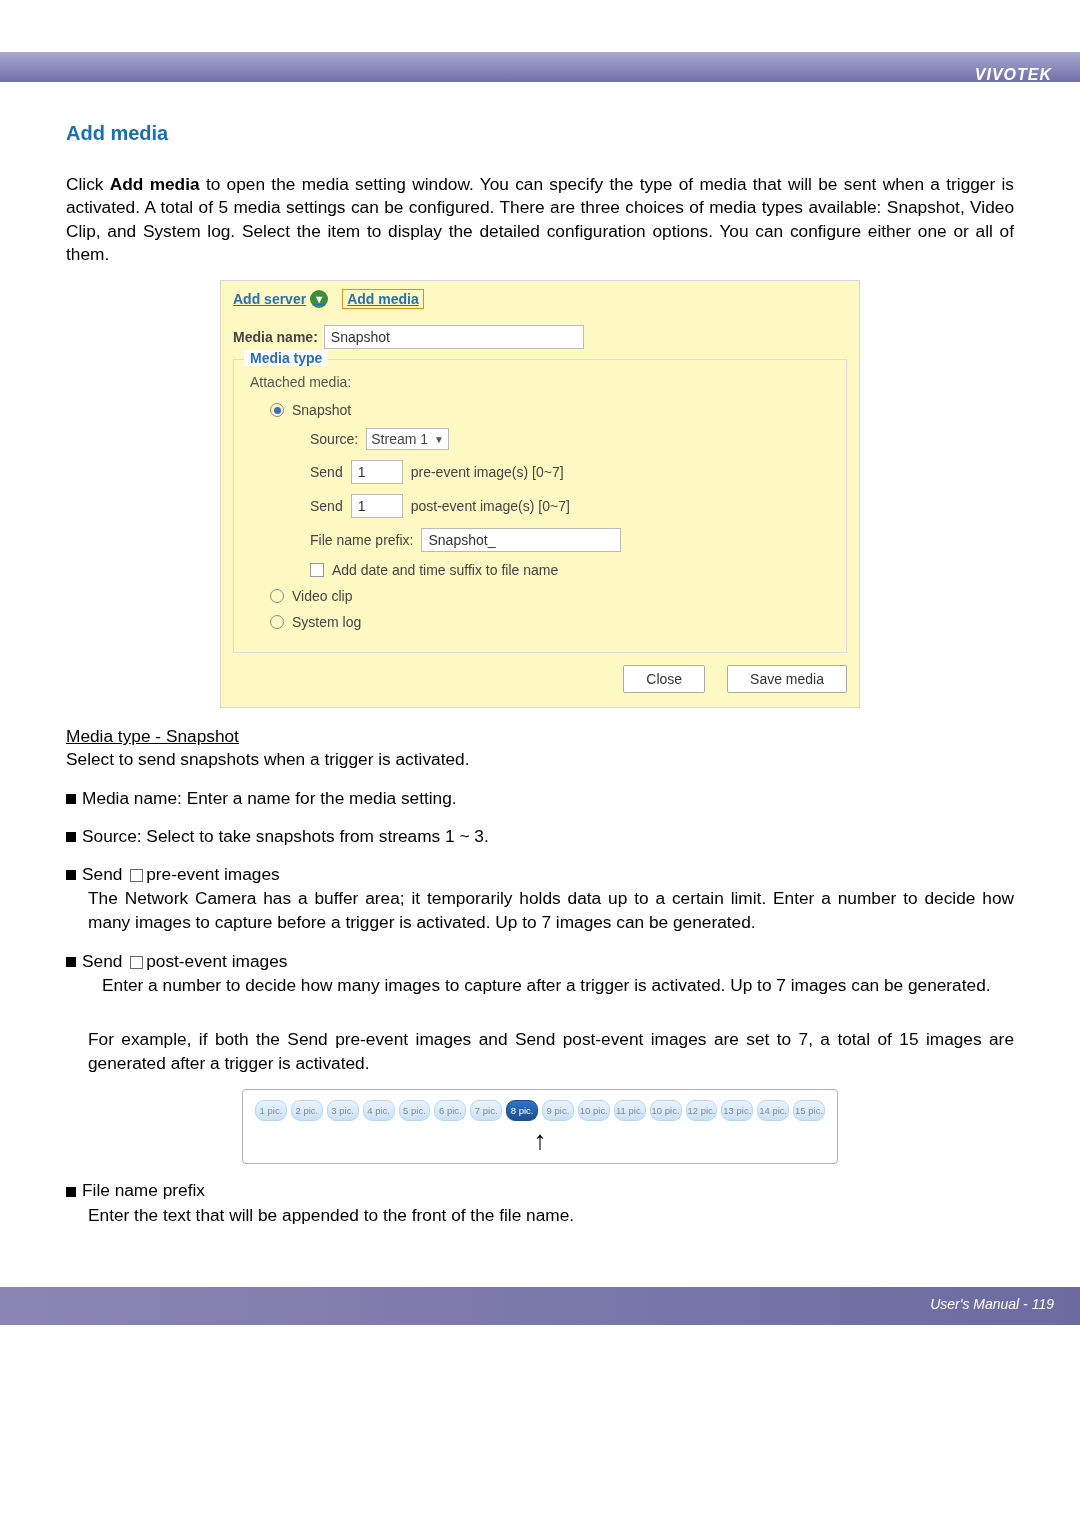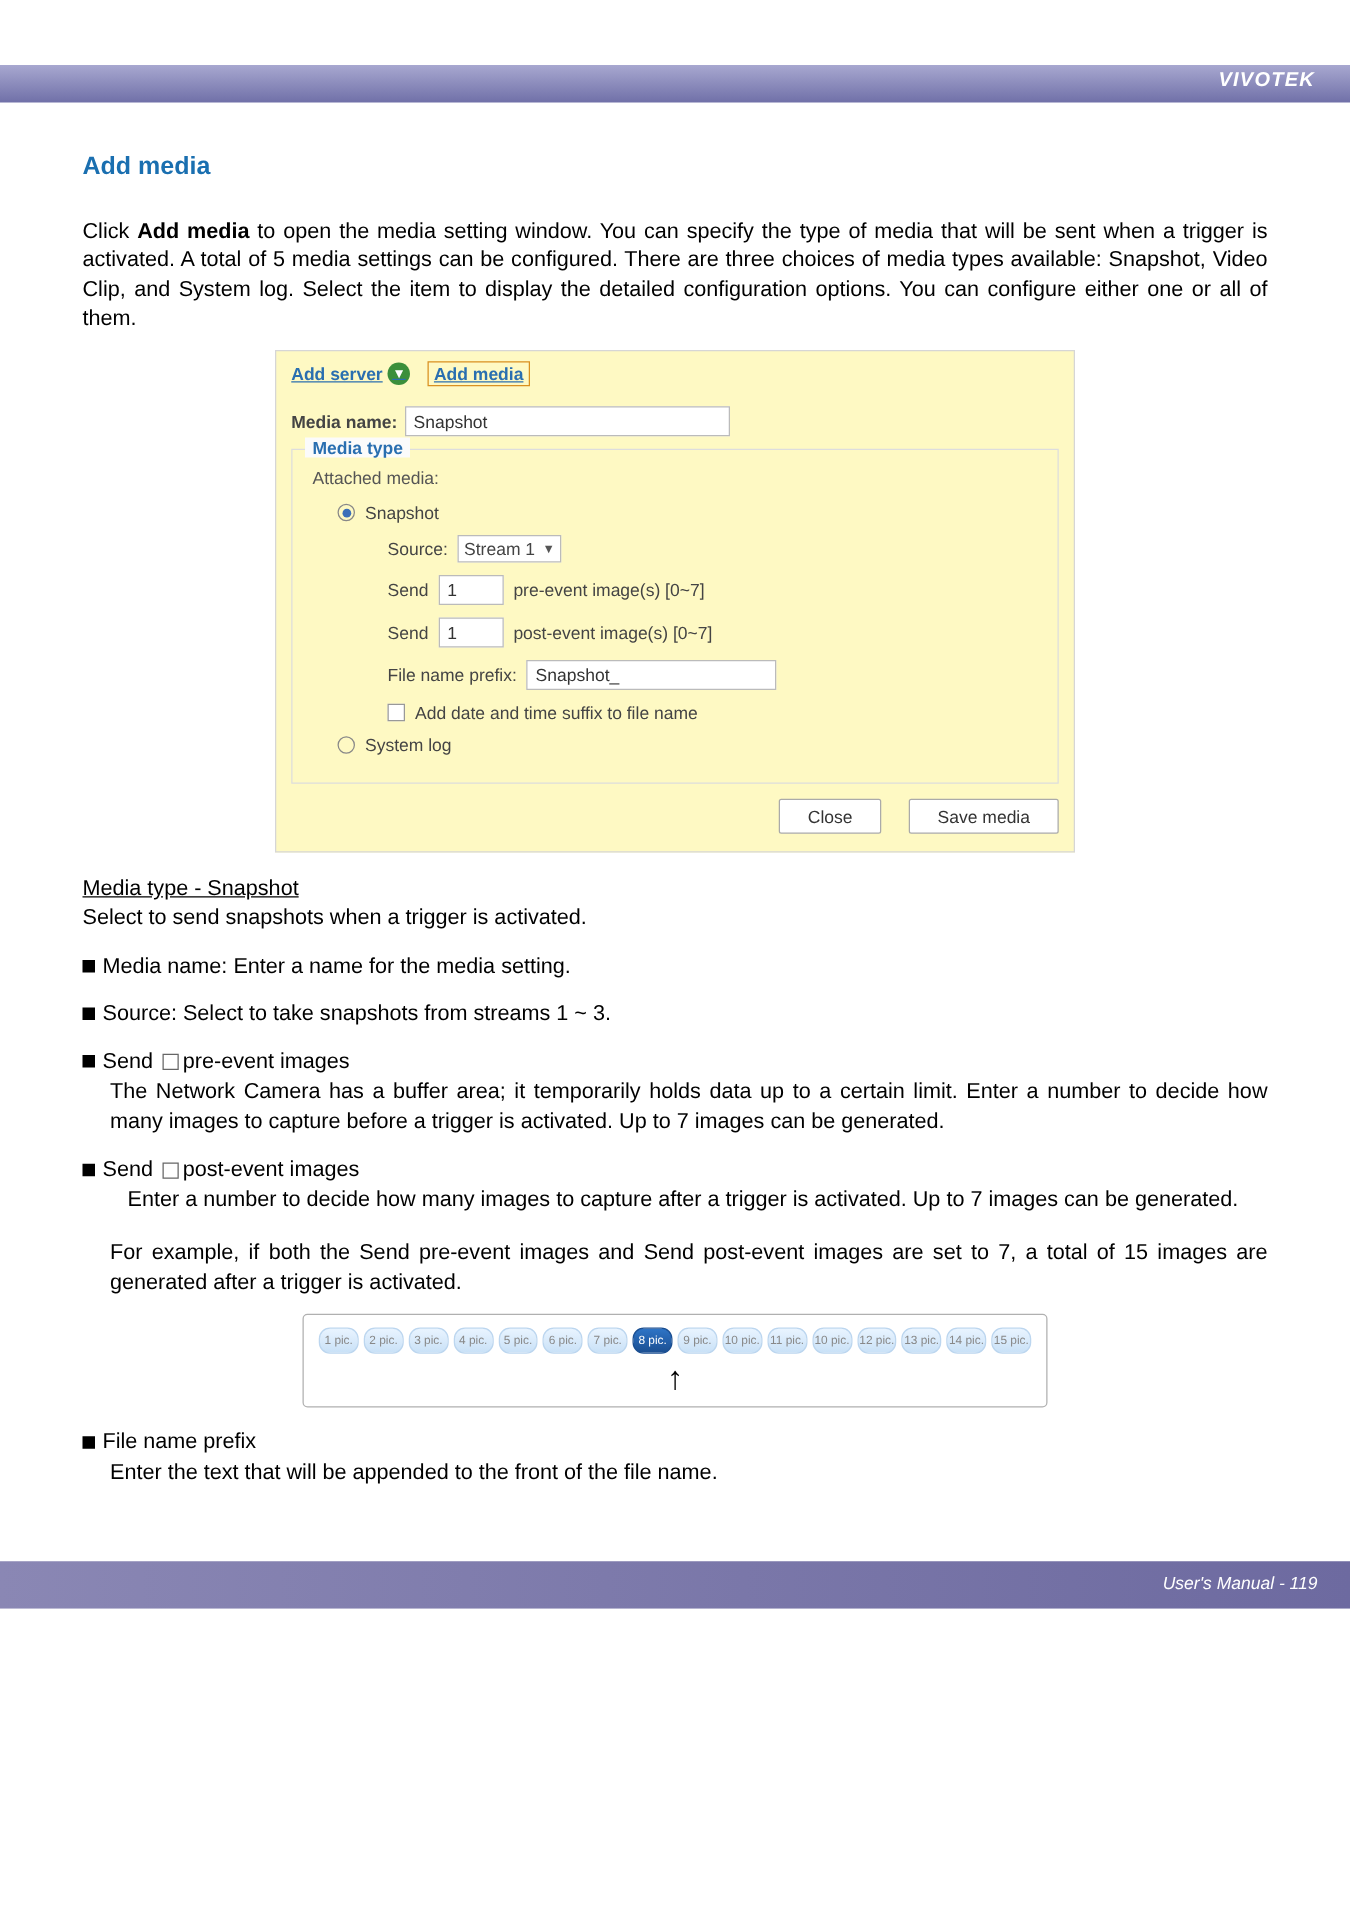--- a/index.html
+++ b/index.html
@@ -15,21 +15,21 @@
     background: #fff;
   }
   .brand-bar {
     height: 30px;
     background: linear-gradient(to bottom, #a8a8d0, #7070a8);
     position: relative;
   }
   .brand-text {
     position: absolute;
     right: 28px;
-    top: 4px;
+    top: 14px;
     color: #fff;
     font-weight: bold;
     font-style: italic;
     font-size: 16px;
     letter-spacing: 1px;
   }
   .page-body {
     padding: 40px 66px 0 66px;
   }
   .section-title {
@@ -258,20 +258,24 @@
           <input class="dlg-input" style="width: 200px;" value="Snapshot_">
         </div>
         <div class="sub-row">
           <span class="checkbox"></span>
           <span>Add date and time suffix to file name</span>
         </div>
       </div>
 
       <div class="radio-line">
         <span class="radio-circle"></span>
+        <span>Video clip</span>
+      </div>
+      <div class="radio-line">
+        <span class="radio-circle"></span>
         <span>System log</span>
       </div>
     </div>
 
     <div class="dlg-buttons">
       <button class="btn">Close</button>
       <button class="btn">Save media</button>
     </div>
   </div>
 
@@ -291,21 +295,21 @@
     <span class="inline-checkbox"></span><span>pre-event images</span>
   </div>
   <div class="body-text indent" style="text-align:justify;">The Network Camera has a buffer area; it temporarily holds data up to a certain limit. Enter a number to decide how many images to capture before a trigger is activated. Up to 7 images can be generated.</div>
 
   <div class="bullet-row">
     <span class="bullet-mark"></span><span>Send</span>
     <span class="inline-checkbox"></span><span>post-event images</span>
   </div>
   <div class="body-text indent" style="text-align:justify;margin-left:36px;">Enter a number to decide how many images to capture after a trigger is activated. Up to 7 images can be generated.</div>
 
-  <div class="body-text indent" style="margin-top:18px; text-align:justify;">For example, if both the Send pre-event images and Send post-event images are set to 7, a total of 15 images are generated after a trigger is activated.</div>
+  <div class="body-text indent" style="margin-top:30px; text-align:justify;">For example, if both the Send pre-event images and Send post-event images are set to 7, a total of 15 images are generated after a trigger is activated.</div>
 
   <div class="trigger-diagram">
     <div class="pic-row" id="pic-row">
         <div class="pic">1 pic.</div>
         <div class="pic">2 pic.</div>
         <div class="pic">3 pic.</div>
         <div class="pic">4 pic.</div>
         <div class="pic">5 pic.</div>
         <div class="pic">6 pic.</div>
         <div class="pic">7 pic.</div>

